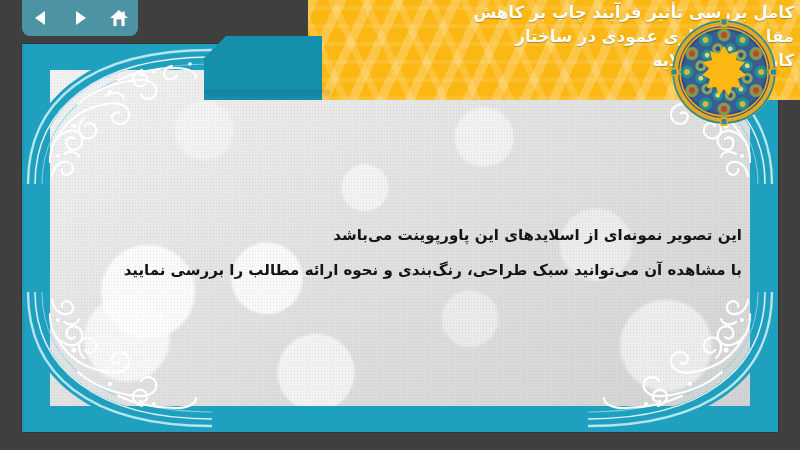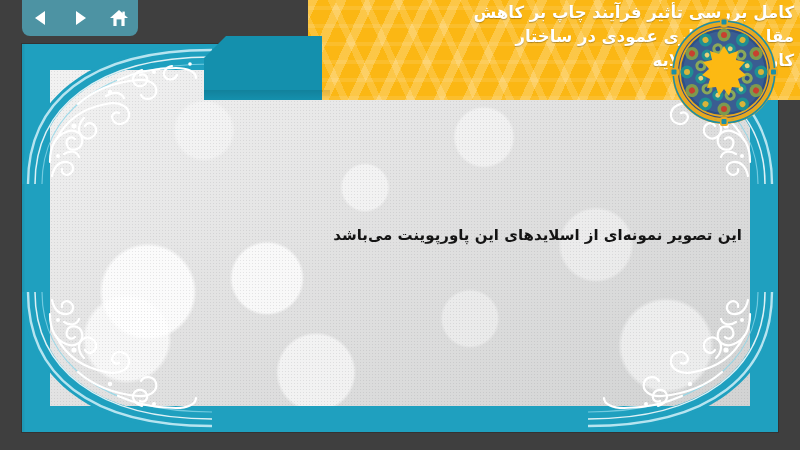--- a/index.html
+++ b/index.html
@@ -345,20 +345,21 @@
           <circle cx="52" cy="82" r="2.6"></circle>
           <circle cx="88" cy="48" r="2.2"></circle>
           <circle cx="132" cy="28" r="2"></circle>
           <circle cx="36" cy="112" r="2"></circle>
         </g>
       </svg>
     </div>
 
     <div class="body-text">
       <span class="body-line">این تصویر نمونه‌ای از اسلایدهای این پاورپوینت می‌باشد</span>
+      <span class="body-line">با مشاهده آن می‌توانید سبک طراحی، رنگ‌بندی و نحوه ارائه مطالب را بررسی نمایید</span>
     </div>
   </div>
 
   <div class="banner">
     <div class="banner-tail"></div>
     <div class="banner-tail-shadow"></div>
     <div class="banner-yellow"></div>
     <div class="title-text">
       <span class="title-line">کامل بررسی تأثیر فرآیند چاپ بر کاهش</span>
       <span class="title-line">مقاومت فشاری عمودی در ساختار</span>

